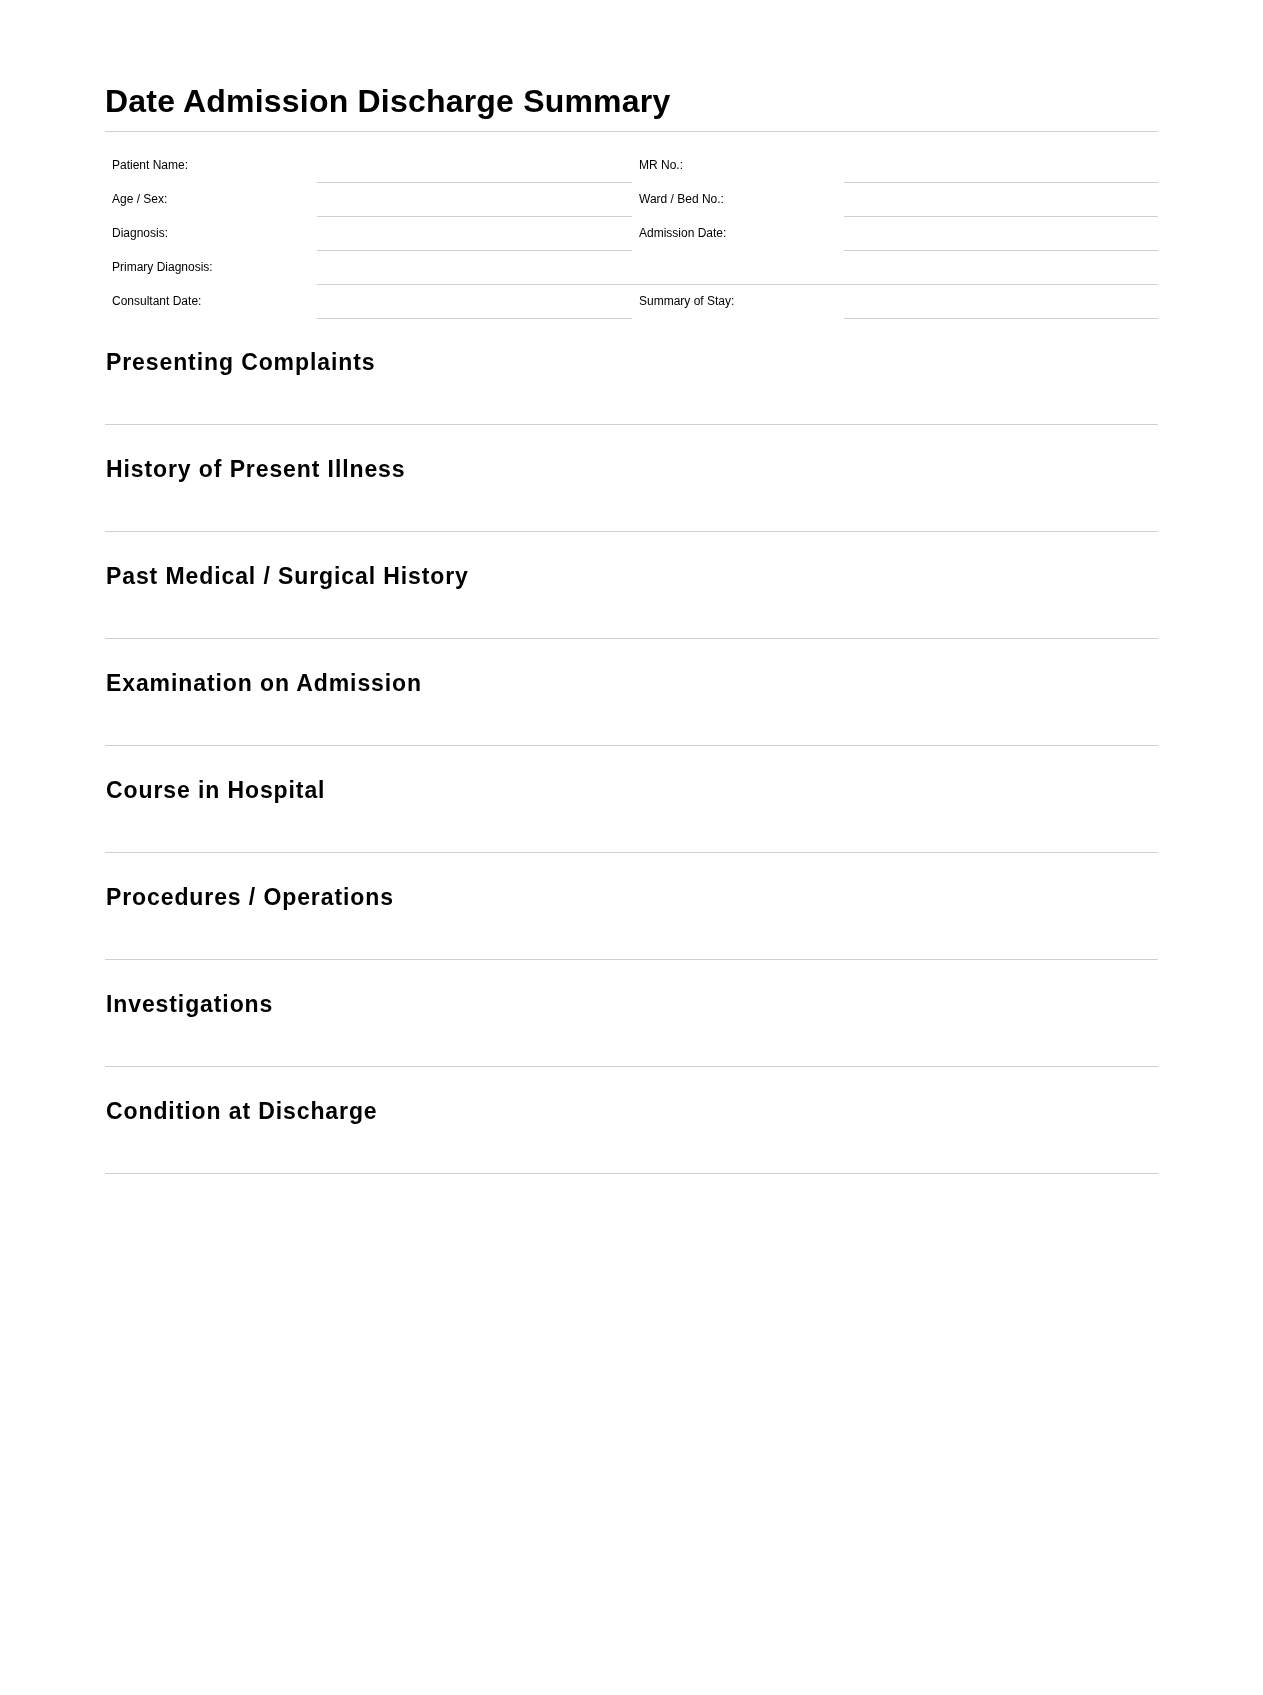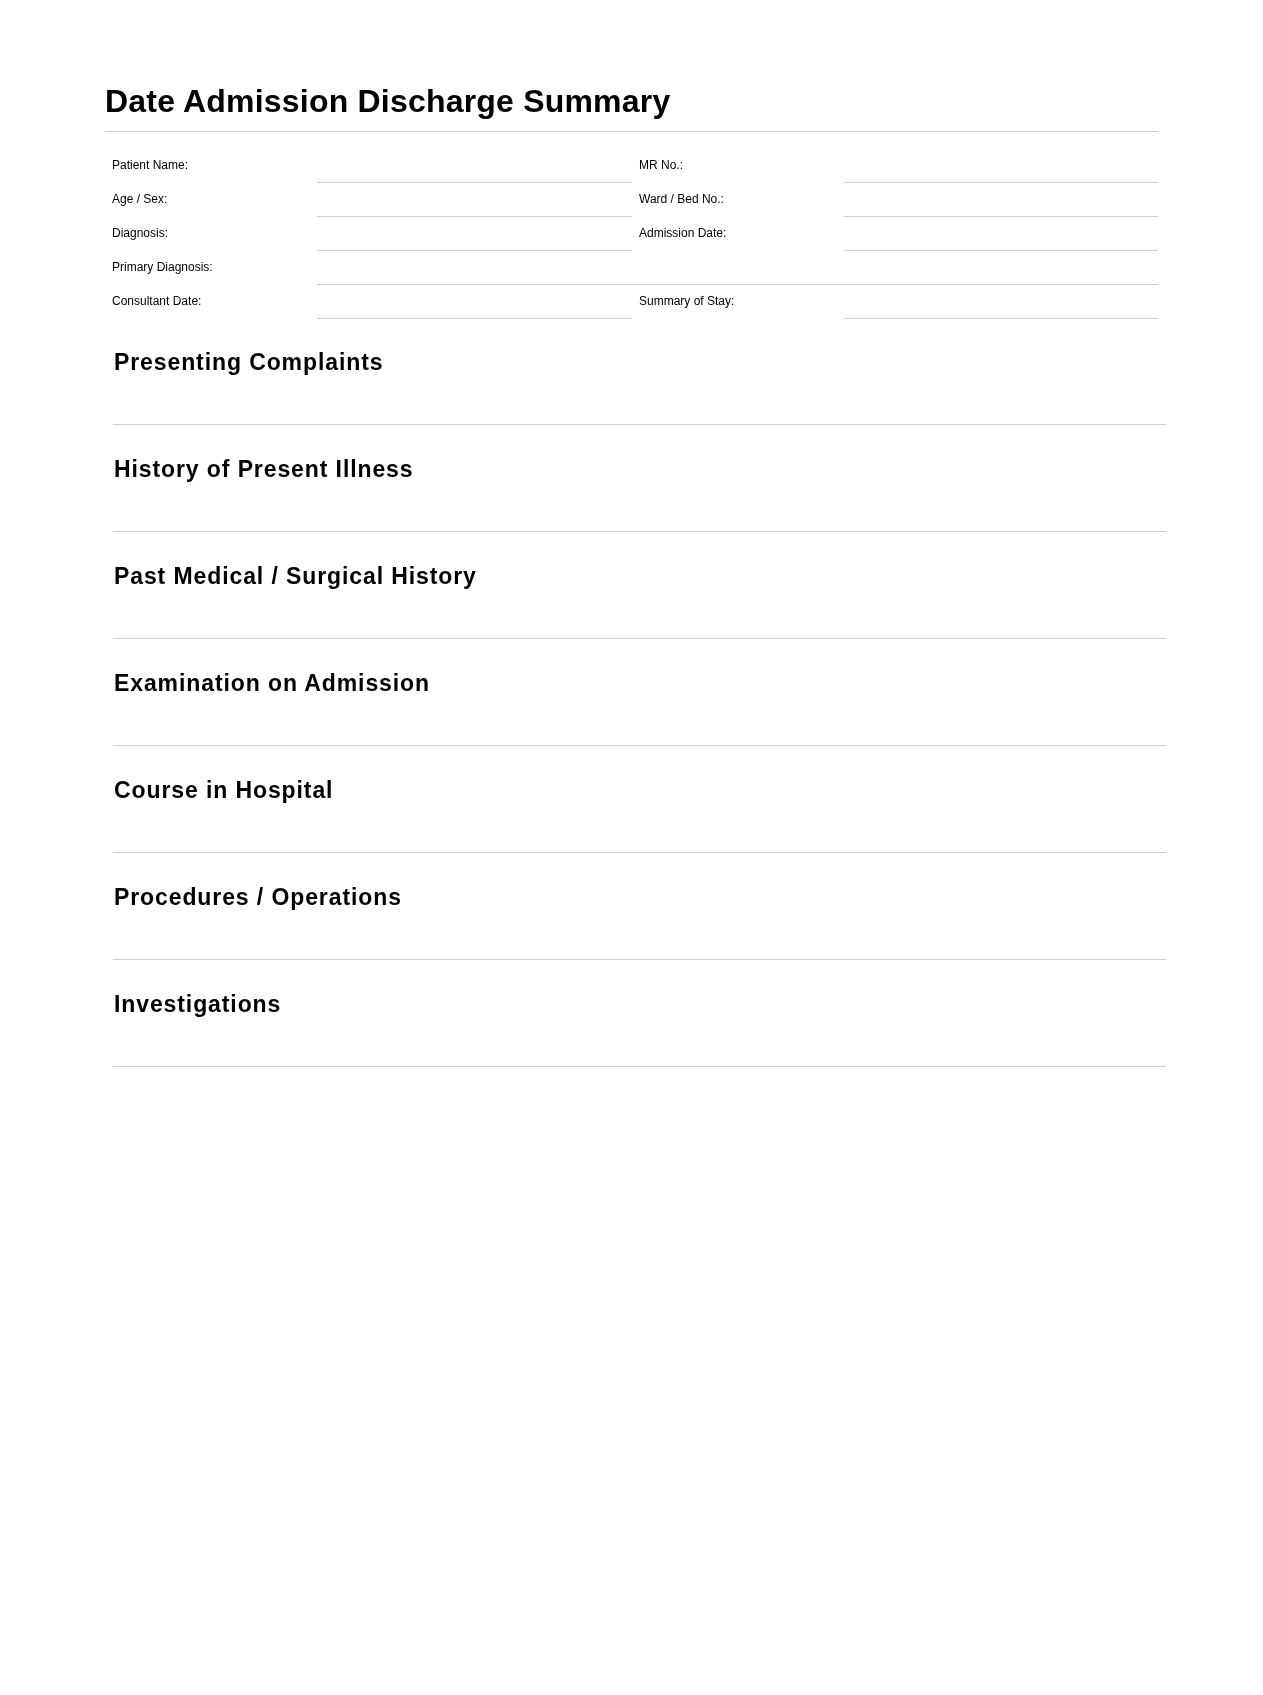--- a/index.html
+++ b/index.html
@@ -63,21 +63,21 @@
     padding-left: 7px !important;
     white-space: nowrap;
     line-height: 18px;
   }
   .lbl span { position: relative; top: -1px; }
   .fld {
     border-bottom: 1px solid #cfcfcf;
   }
   .sections {
     position: absolute;
-    left: 8px;
+    left: 0;
     top: 318px;
     width: 1053px;
   }
   .section {
     position: relative;
     height: 106px;
     border-bottom: 1px solid #cfcfcf;
   }
   .section h2 {
     position: absolute;
@@ -153,15 +153,18 @@
     </div>
     <div class="section">
       <h2>Course in Hospital</h2>
     </div>
     <div class="section">
       <h2>Procedures / Operations</h2>
     </div>
     <div class="section">
       <h2>Investigations</h2>
     </div>
+    <div class="section">
+      <h2>Condition at Discharge</h2>
+    </div>
   </div>
 
 </div>
 
 </body></html>

